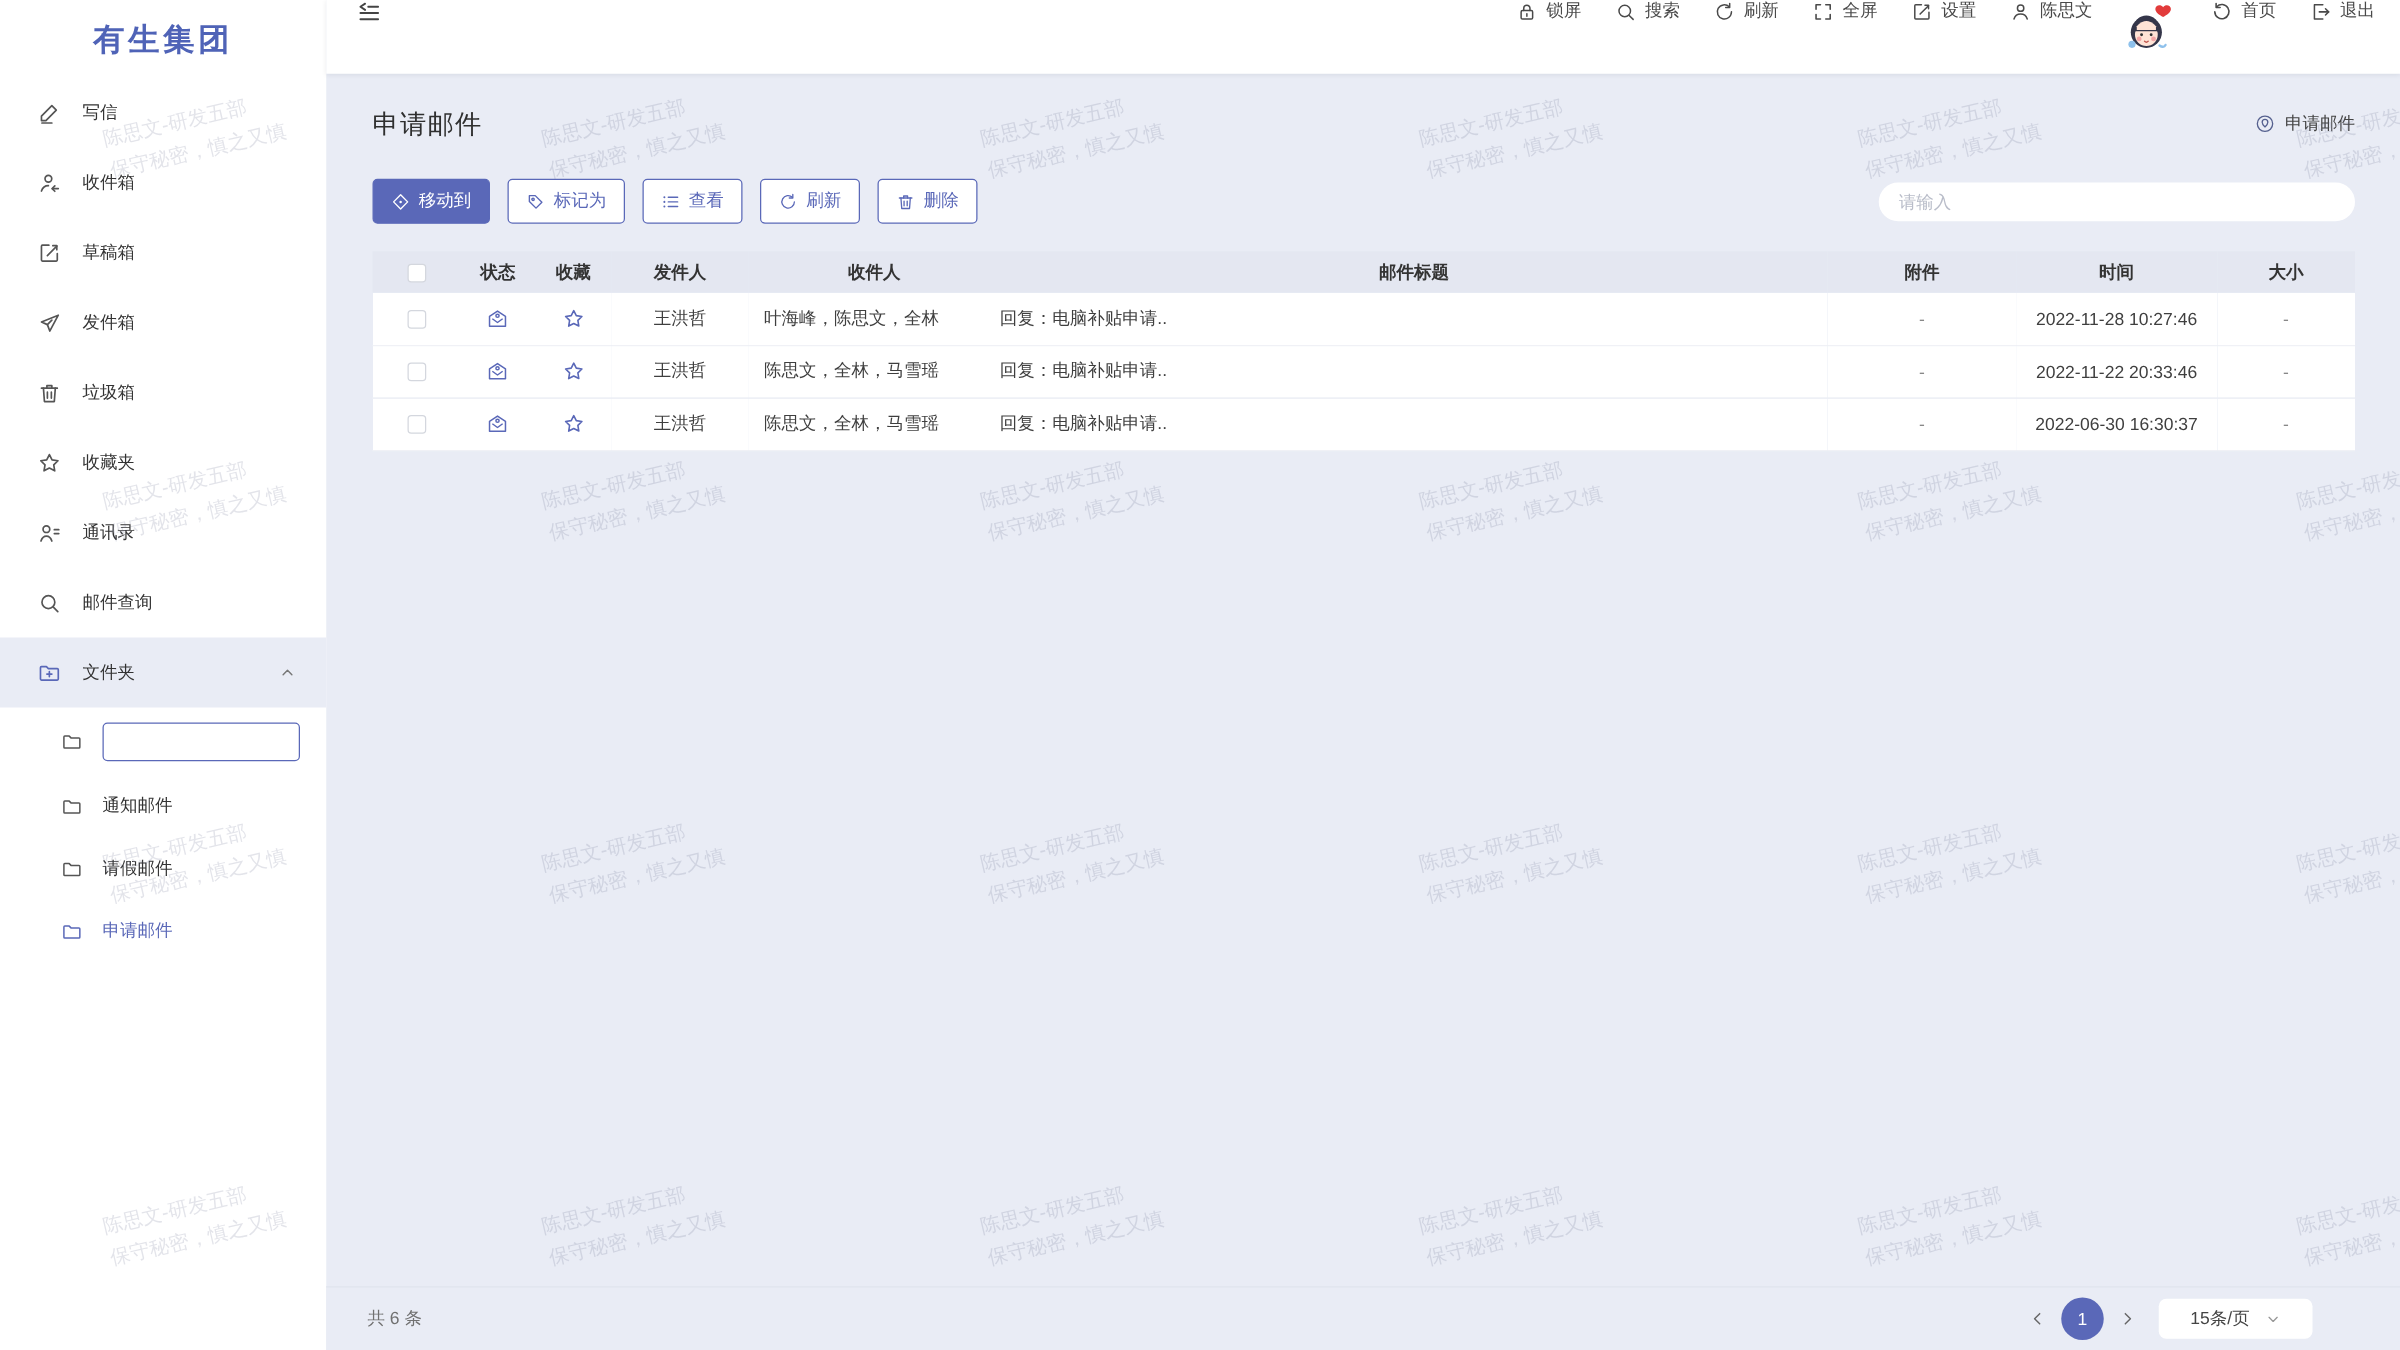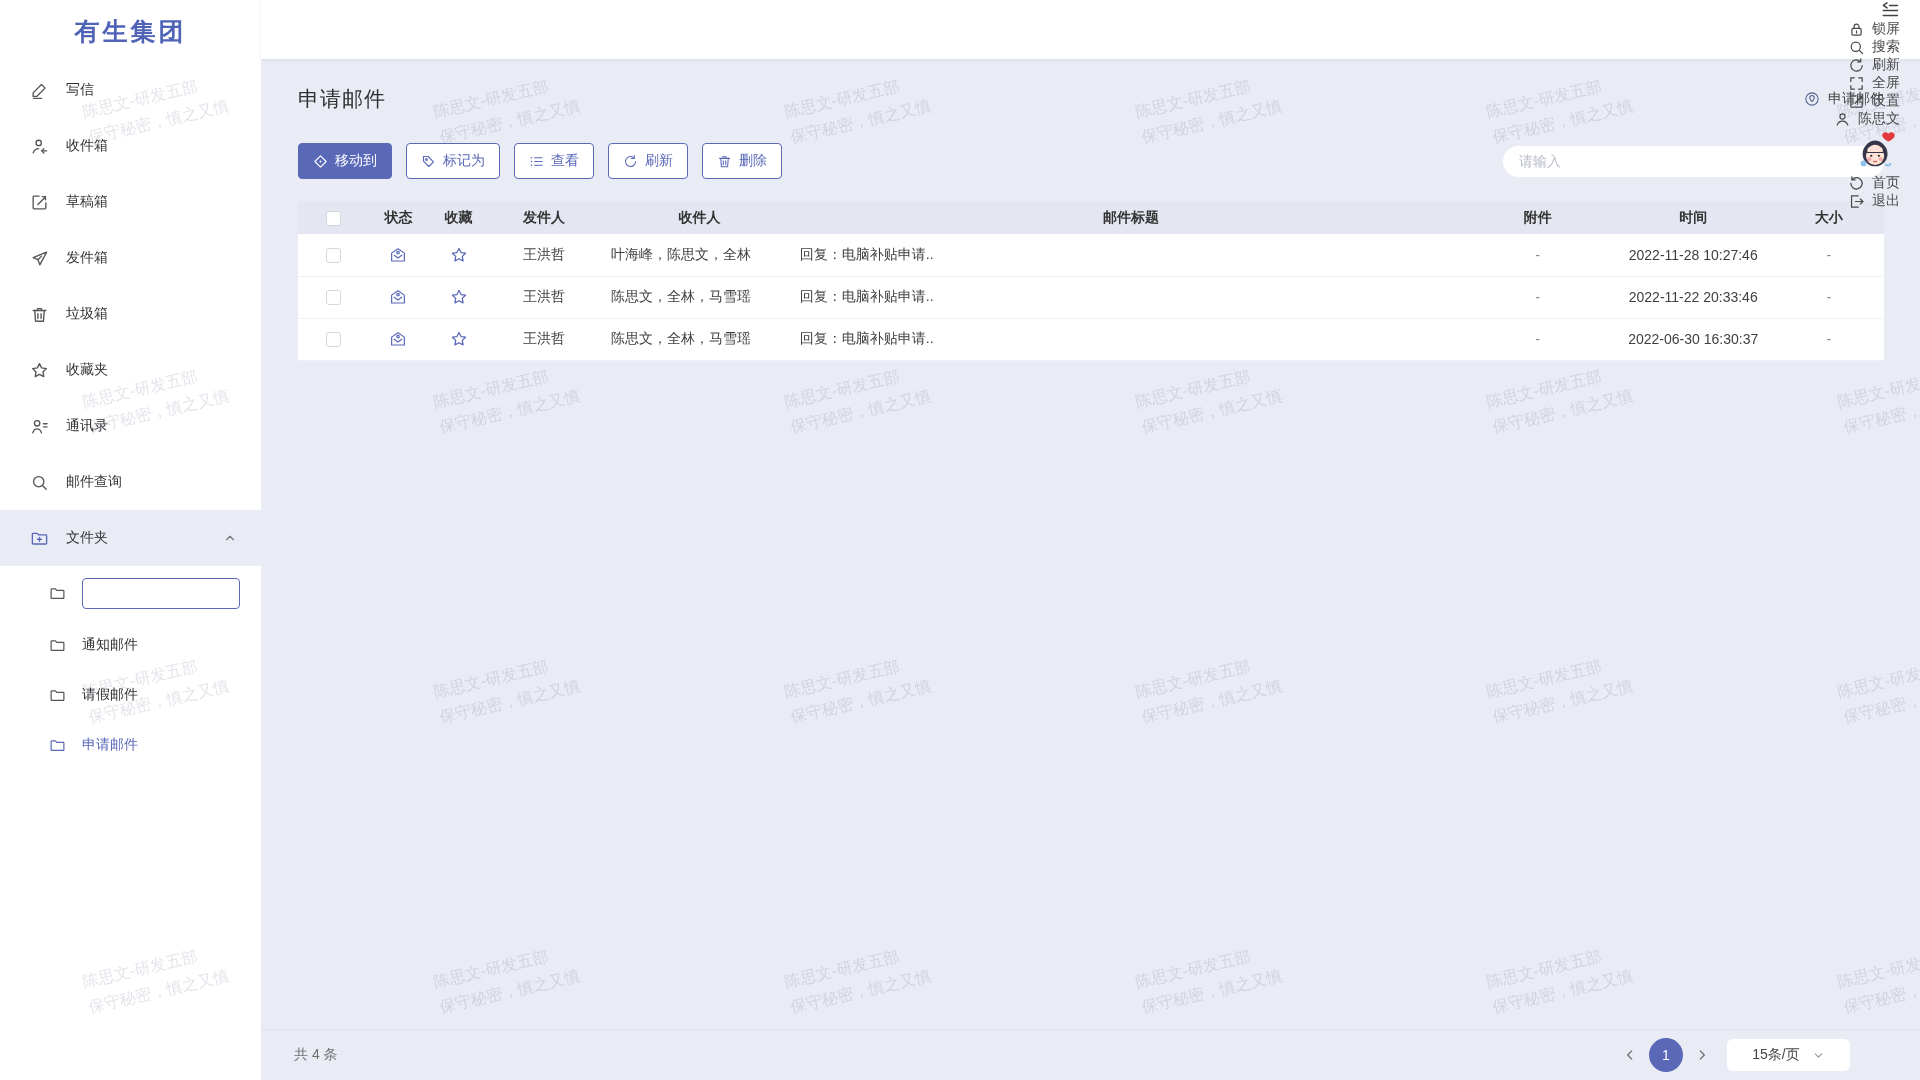--- a/index.html
+++ b/index.html
@@ -27,22 +27,22 @@
   .folder-row{ height:50px; display:flex; align-items:center; padding-left:49px; gap:16px;
                font-size:14px; color:#333; cursor:pointer; }
   .folder-row .ic, .folder-input-row .ic{ width:17px; height:17px; color:#555; flex:0 0 auto; }
   .folder-row.active{ color:var(--accent); }
   .folder-row.active .ic{ color:var(--accent); }
   .folder-input{ width:158px; height:31px; border:1px solid var(--accent); border-radius:4px;
                  background:#fff; outline:none; padding:0 8px; font-size:14px; }
 
   
   .topbar{ position:absolute; left:261px; top:0; right:0; height:59px; background:#fff; z-index:6;
-           display:flex; align-items:flex-end; padding:0 20px 0 24px;
-           box-shadow:0 1px 4px rgba(0,21,41,0.08);flex-direction:column; }
+           display:flex; align-items:flex-start; padding:0 20px 0 24px;
+           box-shadow:0 1px 4px rgba(0,21,41,0.08); }
   .fold{ width:20px; height:20px; color:#444; cursor:pointer; }
   .topbar .spacer{ flex:1; }
   .tb-item{ display:flex; align-items:center; gap:7px; font-size:14px; color:#4a4a4a;
             cursor:pointer; margin-left:27px; }
   .tb-item .ic{ width:17px; height:17px; }
   .avatar{ width:46px; height:46px; margin-left:22px; cursor:pointer; flex:0 0 auto; }
 
   
   .main{ position:absolute; left:261px; top:59px; right:0; bottom:0; padding:24px 36px 0 37px; }
   .page-head{ display:flex; justify-content:space-between; align-items:center; height:32px; }
@@ -651,21 +651,21 @@
             <td class="dim">-</td>
             <td>2022-06-30 16:30:37</td>
             <td class="dim">-</td>
           </tr>
         </tbody>
       </table>
     </div>
   </main>
 
   <footer class="footer">
-    <span class="total">共 4 条</span>
+    <span class="total">共 6 条</span>
     <span class="spacer"></span>
     <div class="pg">
       <span class="chev">
           <svg>
             <use href="#i-chev-left"></use>
           </svg>
         </span>
       <span class="page-num">1</span>
       <span class="chev">
           <svg>

